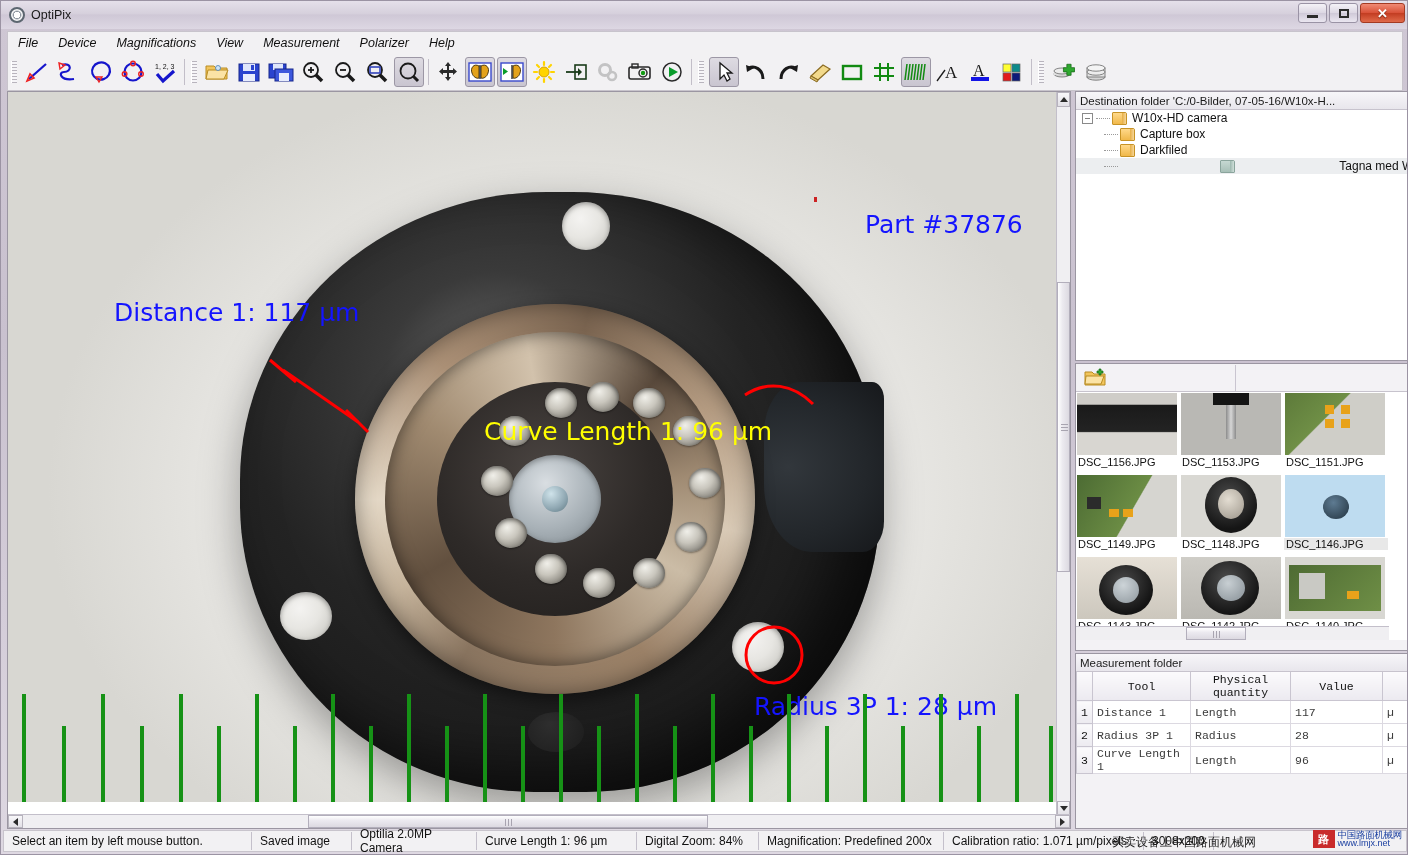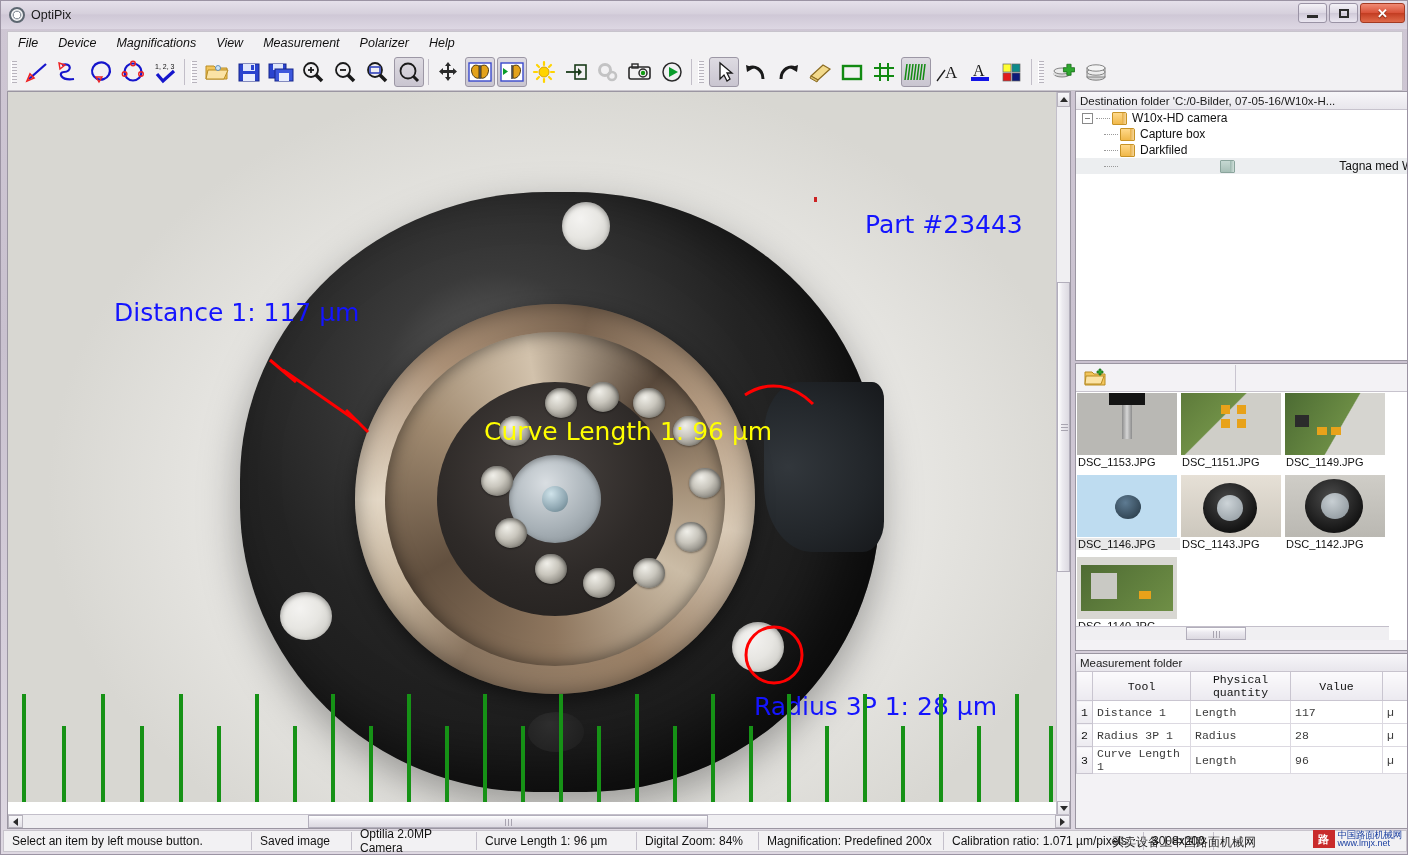--- a/index.html
+++ b/index.html
@@ -624,21 +624,21 @@
         <line x1="262" y1="268" x2="288" y2="290" stroke="#ff0000" stroke-width="3"></line>
         <line x1="338" y1="318" x2="360" y2="340" stroke="#ff0000" stroke-width="3"></line>
 
         <path d="M737 303 C760 288 785 292 805 312" fill="none" stroke="#ff0000" stroke-width="3"></path>
 
         <circle cx="766" cy="563" r="28" fill="none" stroke="#ff0000" stroke-width="3"></circle>
 
         <rect x="806" y="105" width="3" height="5" fill="#cc2222"></rect>
       </svg>
 
-      <div class="lbl blue" style="left:857px; top:118px;">Part #23443</div>
+      <div class="lbl blue" style="left:857px; top:118px;">Part #37876</div>
       <div class="lbl blue" style="left:106px; top:206px;">Distance 1: 117 µm</div>
       <div class="lbl yellow" style="left:476px; top:325px;">Curve Length 1: 96 µm</div>
       <div class="lbl blue" style="left:746px; top:600px;">Radius 3P 1: 28 µm</div>
 
       <div class="ruler">
         <div class="tick major" style="left:14px"></div>
         <div class="tick minor" style="left:54px"></div>
         <div class="tick major" style="left:93px"></div>
         <div class="tick minor" style="left:132px"></div>
         <div class="tick major" style="left:171px"></div>
@@ -746,20 +746,24 @@
           <svg width="18" height="18" viewBox="0 0 18 18">
             <circle cx="9" cy="9" r="8" fill="#2ea32e" stroke="#1b6d1b" stroke-width="1"></circle>
             <polygon points="9,4 14,10 11,10 11,14 7,14 7,10 4,10" fill="#fff"></polygon>
           </svg>
         </div>
       </div>
       <div class="thumbs">
         <div class="thumb-grid">
 
           <div class="thumb-cell">
+            <div class="thumb-img" style="background:linear-gradient(to bottom,#cfcdc8 0%,#cfcdc8 18%,#1a1a1a 20%,#232323 62%,#d8d6d1 64%,#d8d6d1 100%);"></div>
+            <div class="thumb-name">DSC_1156.JPG</div>
+          </div>
+          <div class="thumb-cell">
             <div class="thumb-img" style="background:#b9b8b4;">
               <div style="position:absolute;left:32px;top:0;width:36px;height:12px;background:#141414;"></div>
               <div style="position:absolute;left:45px;top:12px;width:10px;height:34px;background:linear-gradient(to right,#8c8c8c,#d6d6d6,#8c8c8c);"></div>
             </div>
             <div class="thumb-name">DSC_1153.JPG</div>
           </div>
           <div class="thumb-cell">
             <div class="thumb-img" style="background:linear-gradient(135deg,#5d7a3a 0%,#6f8f46 40%,#cfcec8 41%,#cfcec8 100%);">
               <div style="position:absolute;left:40px;top:12px;width:9px;height:9px;background:#e8a21a;"></div>
               <div style="position:absolute;left:56px;top:12px;width:9px;height:9px;background:#e8a21a;"></div>
@@ -769,20 +773,27 @@
             <div class="thumb-name">DSC_1151.JPG</div>
           </div>
 
           <div class="thumb-cell">
             <div class="thumb-img" style="background:linear-gradient(120deg,#4c6b33 0%,#6b8c44 55%,#d6d5d0 56%,#d6d5d0 100%);">
               <div style="position:absolute;left:10px;top:22px;width:14px;height:12px;background:#2b2b2b;"></div>
               <div style="position:absolute;left:32px;top:34px;width:10px;height:8px;background:#e8a21a;"></div>
               <div style="position:absolute;left:46px;top:34px;width:10px;height:8px;background:#e8a21a;"></div>
             </div>
             <div class="thumb-name">DSC_1149.JPG</div>
+          </div>
+          <div class="thumb-cell">
+            <div class="thumb-img" style="background:#d9d8d3;">
+              <div style="position:absolute;left:24px;top:2px;width:52px;height:56px;border-radius:50%;background:radial-gradient(circle at 45% 35%,#4a4a4a,#151515 70%);"></div>
+              <div style="position:absolute;left:37px;top:14px;width:26px;height:30px;border-radius:50%;background:radial-gradient(circle at 40% 35%,#e3ddd2,#9c958a);"></div>
+            </div>
+            <div class="thumb-name">DSC_1148.JPG</div>
           </div>
           <div class="thumb-cell">
             <div class="thumb-img" style="background:#bedcf0;">
               <div style="position:absolute;left:38px;top:20px;width:26px;height:24px;border-radius:50%;background:radial-gradient(circle at 40% 32%,#5e7b92,#22333f);"></div>
             </div>
             <div class="thumb-name sel">DSC_1146.JPG</div>
           </div>
 
           <div class="thumb-cell">
             <div class="thumb-img" style="background:linear-gradient(to bottom,#e6e0d6,#ccc7bd);">

